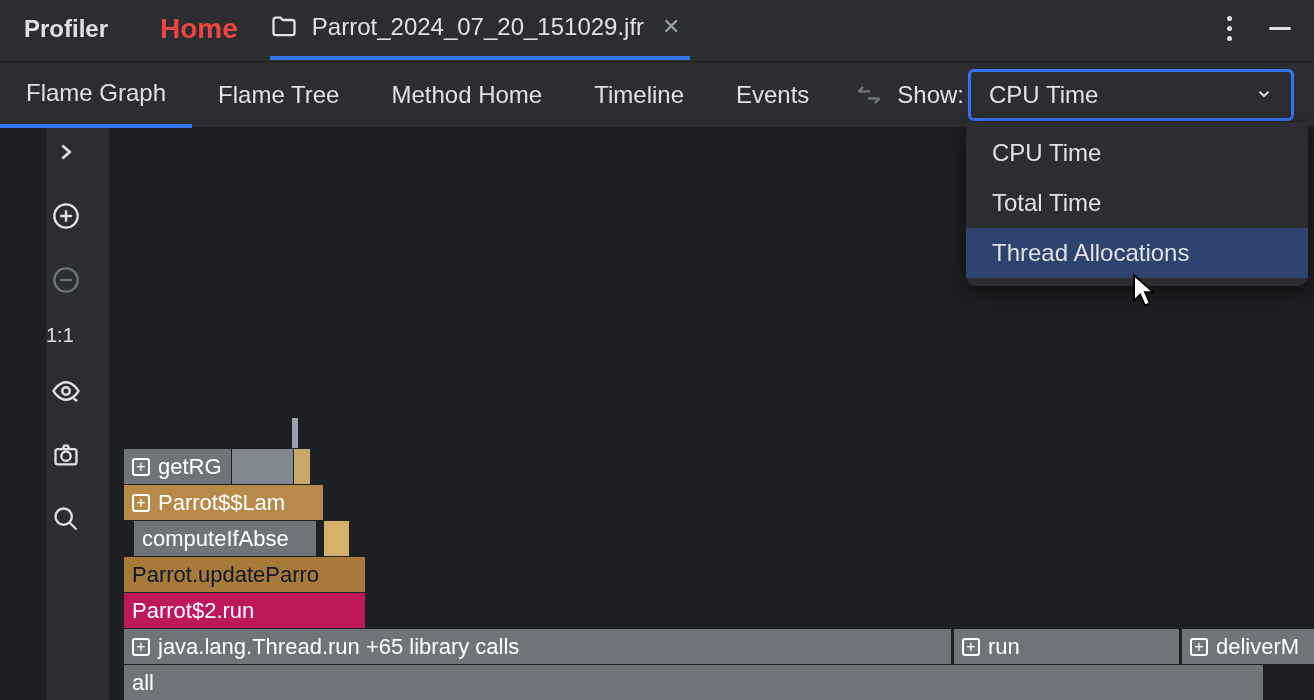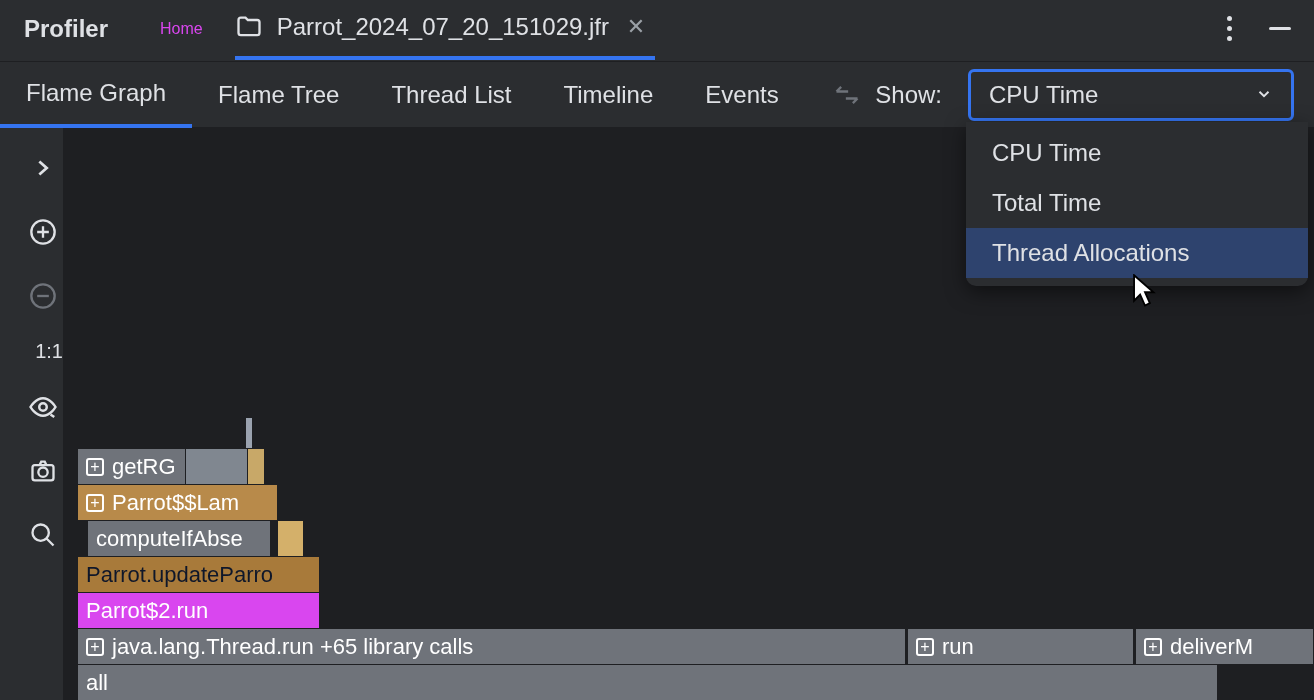--- a/index.html
+++ b/index.html
@@ -23,23 +23,23 @@
     background: #2b2d30;
     border-bottom: 1px solid #1e1f22;
     position: relative;
   }
   .titlebar .title {
     font-size: 24px;
     font-weight: 700;
     margin-right: 20px;
   }
   .home-tab {
-    font-size: 16px;
-    font-weight: 400;
-    color: #d946ef;
+    font-size: 28px;
+    font-weight: 700;
+    color: #ef4444;
     padding: 0 10px;
     cursor: pointer;
   }
   .file-tab {
     display: flex;
     align-items: center;
     gap: 14px;
     font-size: 24px;
     height: 62px;
     padding: 0 6px 0 0;
@@ -88,21 +88,21 @@
     height: 66px;
     padding: 0 26px;
     display:flex; align-items:center;
     font-size: 24px;
     cursor:pointer;
   }
   .tab.active { border-bottom: 4px solid #3574f0; }
   .spacer { flex:1; }
   .swap-icon { width:40px; height:40px; display:flex; align-items:center; justify-content:center; color:#6f737a; cursor:pointer; margin-right:8px;}
 
-  .show-wrap { display:flex; align-items:center; gap:26px; }
+  .show-wrap { display:flex; align-items:center; gap:4px; }
   .show-label { font-size:24px; }
   .show-select {
     width: 326px;
     height: 52px;
     border: 3px solid #3574f0;
     border-radius: 6px;
     background: #2b2d30;
     display:flex; align-items:center; justify-content:space-between;
     padding: 0 18px;
     font-size:24px;
@@ -145,24 +145,25 @@
     left: 0;
     right: 0;
     bottom: 0;
     display:flex;
   }
   .sidebar {
     width: 64px;
     background:#2b2d30;
     display:flex;
     flex-direction:column;
-    align-items:flex-end;
-    padding-top: 20px;
+    align-items:flex-start;
+    padding-top: 4px;
     gap: 24px;
     border-right:1px solid #1e1f22;
+    margin-left:46px;
   }
   .side-btn {
     width:40px; height:40px;
     display:flex; align-items:center; justify-content:center;
     color:#dfe1e5; cursor:pointer;
   }
   .side-text { font-size:20px; color:#dfe1e5; cursor:pointer; }
 
   .flame-area {
     flex:1;
@@ -184,21 +185,21 @@
     border-top: 1px solid #1e1f22;
   }
   .bar .expand-icon {
     width:18px; height:18px; border:2px solid currentColor; border-radius:3px;
     display:inline-flex; align-items:center; justify-content:center;
     margin-right:8px; font-size:16px; line-height:1; flex-shrink:0;
   }
   .bar.gray   { background:#6f737a; color:#ffffff; }
   .bar.tan    { background:#b88a4a; color:#ffffff; }
   .bar.dtan   { background:#a87a3a; color:#0f172a; }
-  .bar.ltan   { background:#d946ef; color:#ffffff; }
+  .bar.ltan   { background:#be185d; color:#ffffff; }
   .bar.straw  { background:#d4b06a; }
   .bar.sliver { background:#808790; }
   .bar.sliver2{ background:#c8a868; }
 </style>
 </head>
 <body>
 
 <div class="titlebar">
   <div class="title">Profiler</div>
   <div class="home-tab">Home</div>
@@ -219,21 +220,21 @@
       </div>
     <div class="minimize-btn">
         <div class="dash"></div>
       </div>
   </div>
 </div>
 
 <div class="tabbar">
   <div class="tab active">Flame Graph</div>
   <div class="tab">Flame Tree</div>
-  <div class="tab">Thread List</div>
+  <div class="tab">Method Home</div>
   <div class="tab">Timeline</div>
   <div class="tab">Events</div>
   <div class="spacer"></div>
   <div class="swap-icon">
     <svg width="28" height="28" viewBox="0 0 24 24" fill="none" stroke="#6f737a" stroke-width="2">
         <path d="M3 9l4-4M3 9h10M21 15l-4 4M21 15H11"></path>
       </svg>
   </div>
   <div class="show-wrap">
     <span class="show-label">Show:</span>

